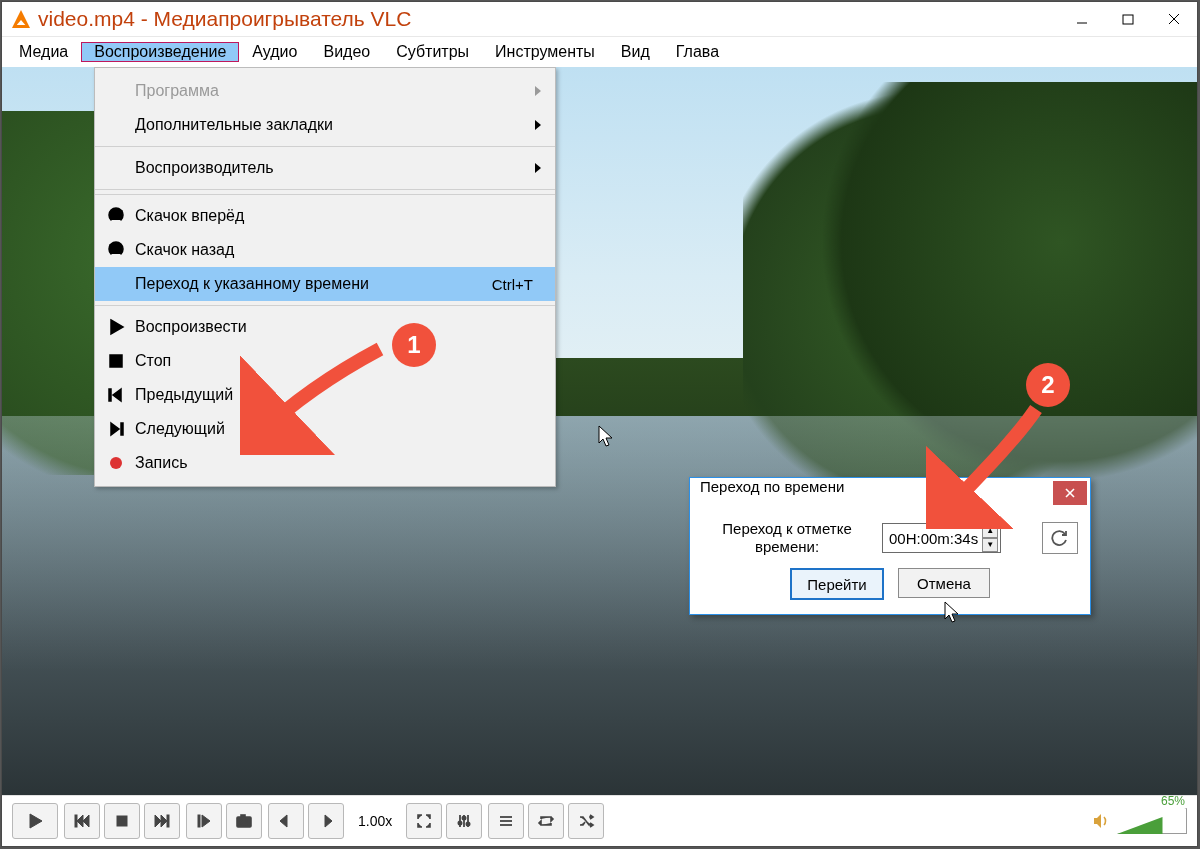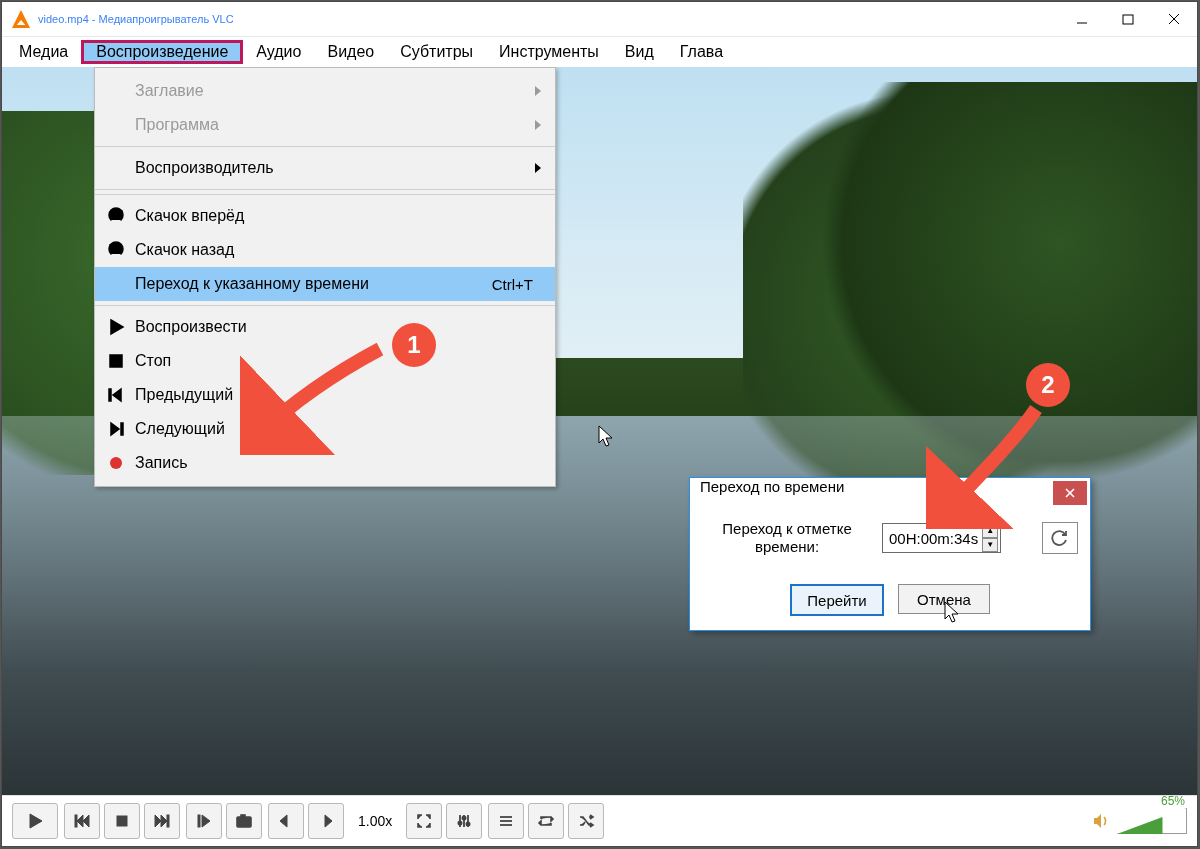--- a/index.html
+++ b/index.html
@@ -1,48 +1,48 @@
 <!DOCTYPE html>
 <html><head>
 <meta charset="utf-8">
 <style>
 html,body{margin:0;padding:0;font-family:"Segoe UI",Tahoma,sans-serif;font-size:14px;color:#000;background:#555;user-select:none}
 .window{position:absolute;left:1px;top:1px;width:1197px;height:846px;background:#fff;border:1px solid #4a4a4a;box-sizing:border-box;display:flex;flex-direction:column;overflow:hidden}
 .titlebar{height:34px;display:flex;align-items:center;background:#fff;border-bottom:1px solid #e8e8e8}
 .titlebar .appicon{width:18px;height:18px;margin:0 8px 0 10px;position:relative}
 .titlebar .appicon::before{content:"";position:absolute;inset:0;background:#f57c00;clip-path:polygon(50% 0,100% 100%,0 100%)}
 .titlebar .appicon::after{content:"";position:absolute;left:25%;top:55%;width:50%;height:30%;background:#fff;clip-path:polygon(50% 0,100% 100%,0 100%)}
-.titlebar .apptitle{font-size:11px;color:#3b82f6}
+.titlebar .apptitle{font-size:21px;color:#c2410c}
 .titlebar .spacer{flex:1}
 .winctrl{width:46px;height:34px;display:flex;align-items:center;justify-content:center;color:#000}
 .winctrl svg{width:12px;height:12px;stroke:#000;stroke-width:1;fill:none}
 .menubar{height:30px;display:flex;align-items:center;padding:0 4px;font-size:16px;color:#000}
 .menubar .mitem{padding:0 12px;display:flex;align-items:center;border:1px solid transparent}
-.menubar .mitem.open{background:#91c9f7;border:3px solid #be185d}
+.menubar .mitem.open{background:#91c9f7;border:1px solid #be185d}
 .content{flex:1;position:relative;overflow:hidden}
 .video-bg{position:absolute;inset:0}
 .sky{position:absolute;left:0;right:0;top:0;height:48%;background:linear-gradient(#bfe0f2,#d9ecf5 60%,#e6f1f4)}
 .shore{position:absolute;left:0;right:0;top:40%;height:20%;background:linear-gradient(#2c4a1f,#1e3616)}
 .water{position:absolute;left:0;right:0;top:48%;bottom:0;background:linear-gradient(#6f8890,#455257 60%,#2b3437)}
 .trees-l{position:absolute;left:0;top:6%;width:40%;height:50%;background:radial-gradient(circle at 30% 40%,#3a6b2c 0,#2a4e1f 55%,transparent 60%),radial-gradient(circle at 60% 50%,#355f27 0,#24411c 55%,transparent 60%)}
 .trees-r{position:absolute;right:0;top:2%;width:38%;height:55%;background:radial-gradient(circle at 70% 40%,#2f5523 0,#1d3715 55%,transparent 60%),radial-gradient(circle at 40% 55%,#355f27 0,#24411c 55%,transparent 60%)}
 .reflect{position:absolute;left:0;right:0;top:48%;height:35%;background:linear-gradient(rgba(200,220,230,.35),rgba(100,120,130,0))}
 .dropdown{position:absolute;left:92px;top:0;width:460px;background:#f1f1f1;border:1px solid #bcbcbc;box-shadow:2px 2px 4px rgba(0,0,0,.25);padding:6px 0;font-size:16px}
 .dropdown .row{height:34px;display:flex;align-items:center;padding:0 14px 0 40px;position:relative;color:#000}
 .dropdown .row.disabled{color:#9a9a9a}
 .dropdown .row.highlight{background:#91c9f7}
 .dropdown .row .arrow{margin-left:auto;width:0;height:0;border-left:6px solid currentColor;border-top:5px solid transparent;border-bottom:5px solid transparent}
 .dropdown .row .shortcut{margin-left:auto;padding-right:8px;font-size:15px}
 .dropdown .sep{height:1px;background:#d0d0d0;margin:4px 0}
 .dropdown .icon{position:absolute;left:10px;width:22px;height:22px;display:flex;align-items:center;justify-content:center;color:#000}
 .dropdown .icon svg{width:18px;height:18px;stroke:#000;stroke-width:1.5;fill:#000}
 .dialog{position:absolute;left:687px;top:410px;width:400px;background:#fff;border:1px solid #2b90e8;box-shadow:3px 3px 6px rgba(0,0,0,.3)}
 .dialog .dlg-title{height:30px;display:flex;padding-left:10px;font-size:15px;background:#fff}
 .dialog .dlg-close{margin-left:auto;width:34px;height:24px;margin-right:3px;margin-top:3px;background:#c85050;color:#fff;display:flex;align-items:center;justify-content:center}
-.dialog .dlg-body{padding:12px 12px 14px;display:flex;flex-direction:column;gap:28px}
+.dialog .dlg-body{padding:12px 12px 14px;display:flex;flex-direction:column;gap:12px}
 .dialog .field-row{display:flex;align-items:center;gap:10px}
 .dialog .field-label{width:170px;text-align:center;font-size:15px;line-height:1.2}
 .dialog .timebox{border:1px solid #6a6a6a;height:28px;display:flex;align-items:center;padding:0 2px 0 6px;font-size:15px;background:#fff}
 .dialog .spin{width:16px;display:flex;flex-direction:column;margin-left:4px}
 .dialog .spin span{height:12px;display:flex;align-items:center;justify-content:center;font-size:8px;line-height:1;border:1px solid #8a8a8a;background:#eee}
 .dialog .refresh{width:34px;height:30px;border:1px solid #8a8a8a;display:flex;align-items:center;justify-content:center;margin-left:auto}
 .dialog .btn-row{display:flex;justify-content:center;gap:14px}
 .dialog .btn{min-width:90px;height:28px;border:1px solid #8a8a8a;background:#f2f2f2;display:flex;align-items:center;justify-content:center;font-size:15px}
 .dialog .btn.primary{border:2px solid #1e73c8;background:#eaf3fb}
 .callout{position:absolute;pointer-events:none}
@@ -112,25 +112,25 @@
       <div class="sky"></div>
         <div class="shore"></div>
         <div class="water"></div>
       <div class="trees-l"></div>
         <div class="trees-r"></div>
         <div class="reflect"></div>
     </div>
 
     <div class="dropdown">
       <div class="row disabled">
-          <span>Заглавие</span>
+          <span>Программа</span>
           <span class="arrow"></span>
         </div>
-      <div class="row disabled">
-          <span>Программа</span>
+      <div class="row">
+          <span>Дополнительные закладки</span>
           <span class="arrow"></span>
         </div>
       <div class="sep"></div>
       <div class="row">
           <span>Воспроизводитель</span>
           <span class="arrow"></span>
         </div>
       <div class="sep"></div>
       <div class="sep"></div>
       <div class="row">

